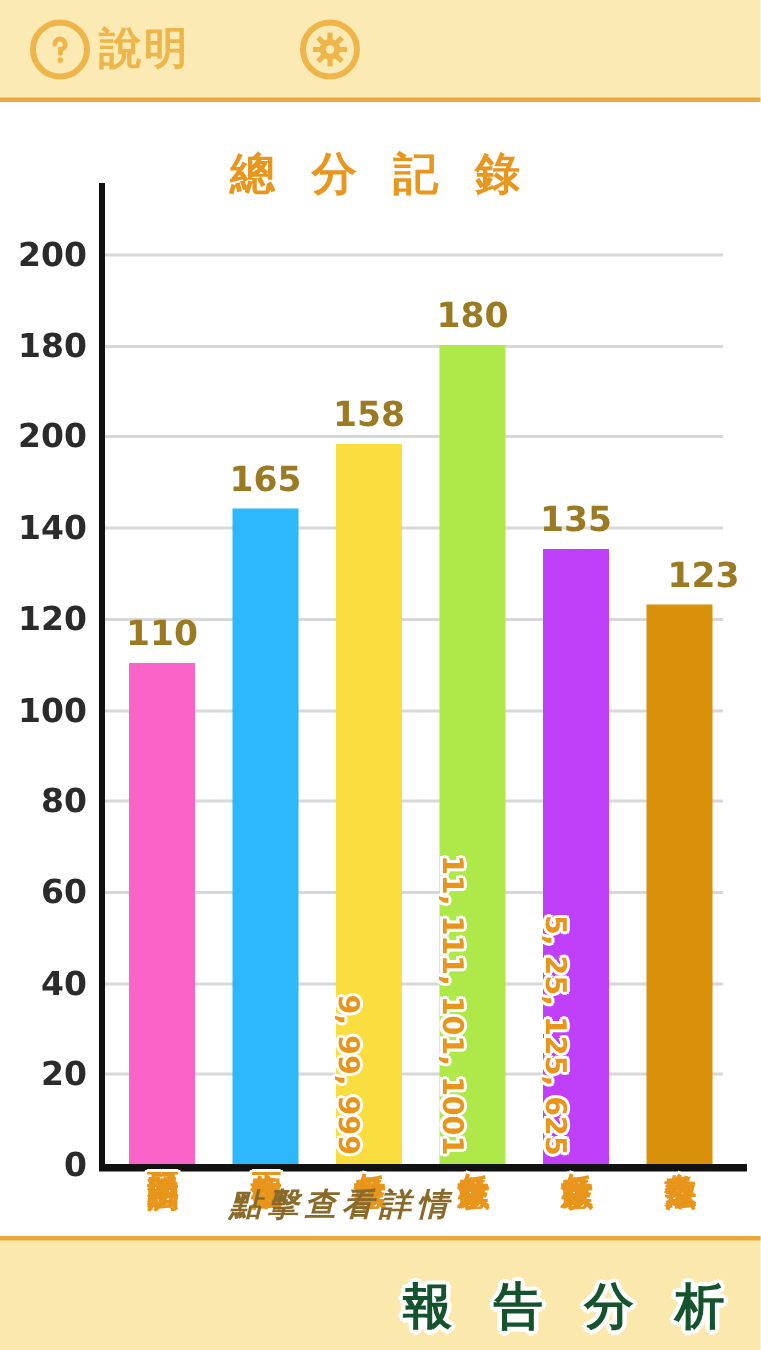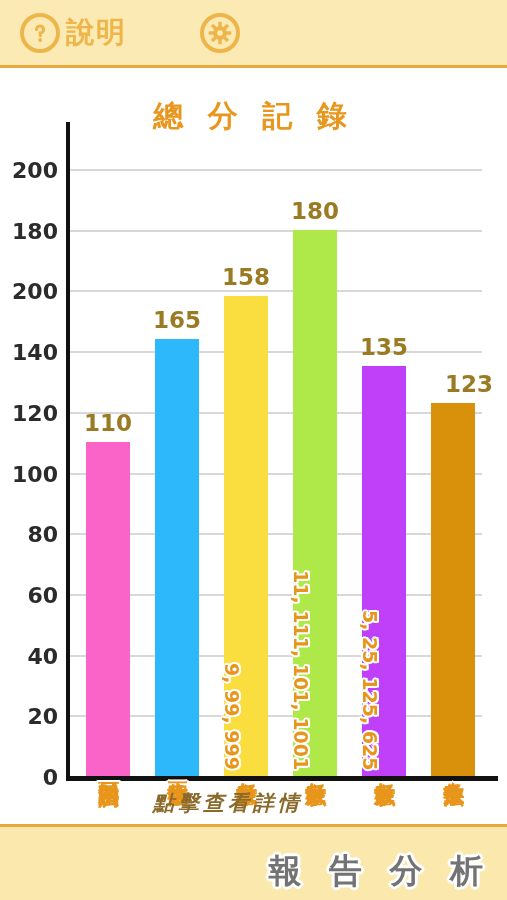--- a/index.html
+++ b/index.html
@@ -110,21 +110,21 @@
   
   .footer{
     position:absolute; left:0; bottom:0; width:507px; height:76px;
     background:#fbe8ad;
     border-top:3px solid #e8a83c;
     display:flex; align-items:center; justify-content:flex-end;
   }
   .footer .report{
     margin-right:16px;
     font-size:33px; font-weight:bold; letter-spacing:8px;
-    color:#737373; cursor:pointer;
+    color:#14532d; cursor:pointer;
     text-shadow:
       -2px -2px 0 #fff, 2px -2px 0 #fff, -2px 2px 0 #fff, 2px 2px 0 #fff,
       0 -3px 0 #fff, 0 3px 0 #fff, -3px 0 0 #fff, 3px 0 0 #fff;
     margin-top: 15px;
   }
 </style>
 </head>
 <body>
 
 <div class="topbar">

